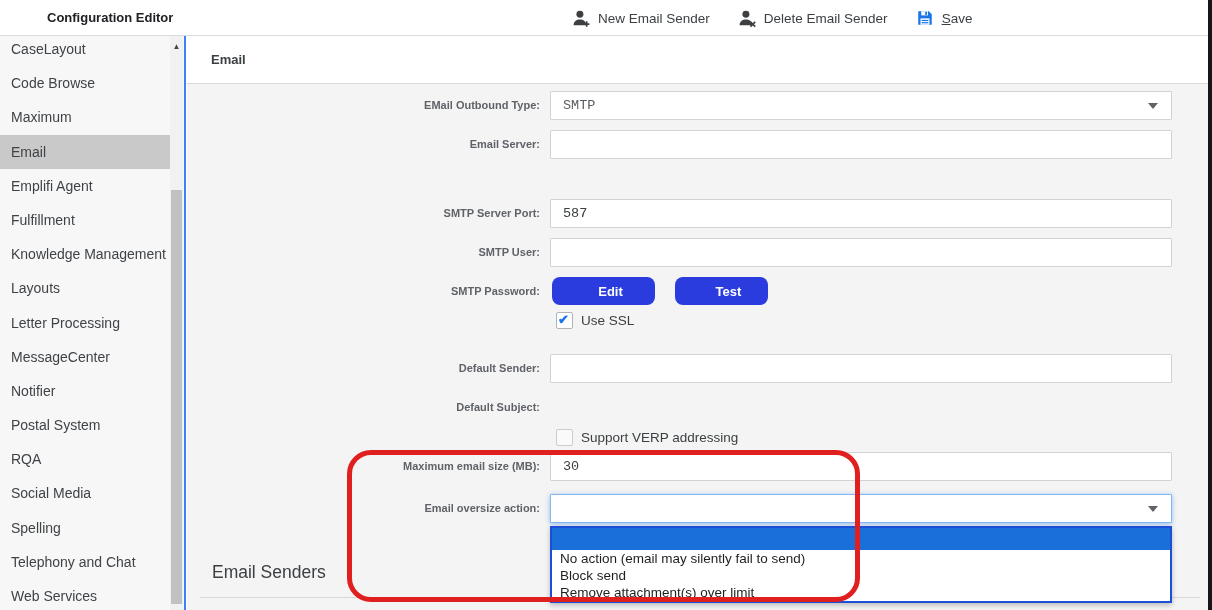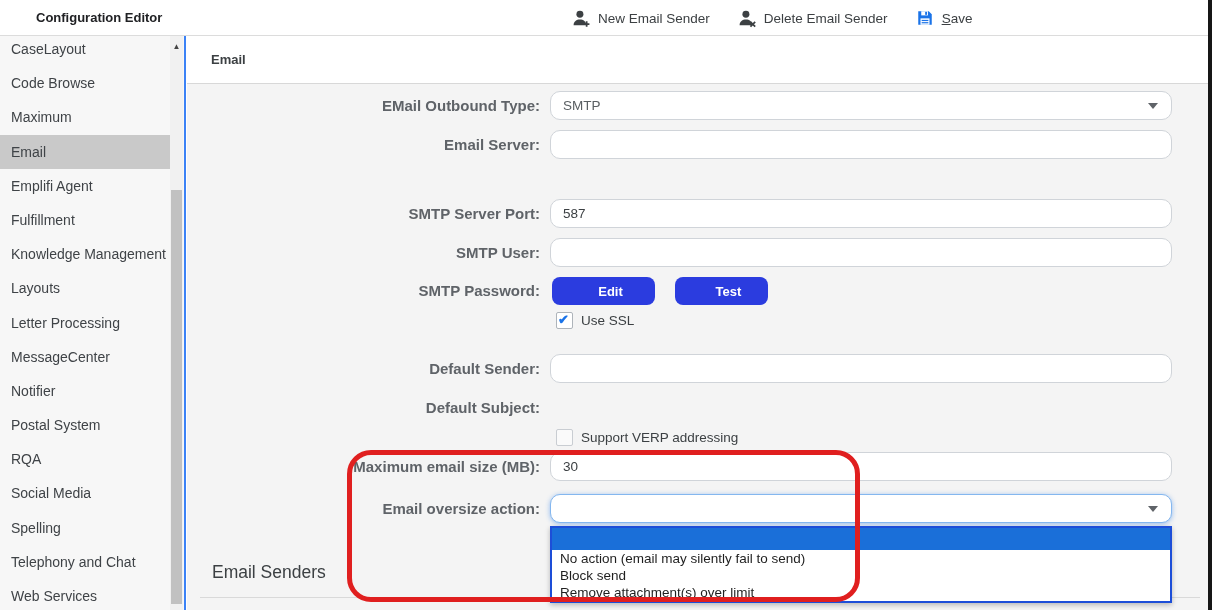--- a/index.html
+++ b/index.html
@@ -4,21 +4,21 @@
 <style>
   * { margin:0; padding:0; box-sizing:border-box; }
   html,body { width:1212px; height:610px; background:#fff; }
   body { font-family:"Liberation Sans", sans-serif; }
   .screen { position:relative; width:1212px; height:610px; background:#fff; overflow:hidden;
             border-right:4px solid #161616; }
 
   
   .topbar { position:absolute; left:0; top:0; width:100%; height:36px; background:#fff;
             border-bottom:1px solid #dcdcdc; }
-  .app-title { position:absolute; left:36px; top:0; line-height:36px; font-size:13px;
+  .app-title { position:absolute; left:47px; top:0; line-height:36px; font-size:13px;
                font-weight:bold; color:#202124; }
   .toolbar { position:absolute; left:572px; top:0; height:36px; display:flex; align-items:center; gap:28px; }
   .tool-btn { display:flex; align-items:center; gap:7px; background:none; border:none; cursor:pointer;
               font-family:inherit; font-size:13.5px; color:#3c4043; padding:0; }
   .tool-btn .icon { width:19px; height:19px; display:inline-flex; }
   .save-label { display:block; }
   .save-label::first-letter { text-decoration:underline; }
 
   
   .sidebar { position:absolute; left:0; top:36px; width:186px; height:574px; background:#f7f7f7;
@@ -34,23 +34,23 @@
 
   
   .main-bg { position:absolute; left:187px; top:84px; right:0; bottom:0; background:#f4f4f4; }
   .panel-header { position:absolute; left:187px; top:36px; right:0; height:48px; background:#fff;
                   border-bottom:1px solid #d8d8d8; }
   .panel-header span { position:absolute; left:24px; line-height:48px; font-size:13px; font-weight:bold;
                        color:#3c4043; }
 
   
   .f-label { position:absolute; left:187px; width:353px; text-align:right; font-weight:bold;
-             font-size:15px; color:#5f6368; line-height:29px; }
+             font-size:11px; color:#5f6368; line-height:29px; }
   .f-input, .f-select { position:absolute; left:550px; width:622px; height:29px; background:#fff;
-             border:1px solid #d0d4d9; border-radius:10px; font-family:Liberation Sans, sans-serif; font-size:13.5px;
+             border:1px solid #d0d4d9; border-radius:1px; font-family:Liberation Mono, monospace; font-size:13.5px;
              color:#3c4043; padding:0 30px 0 12px; }
   .f-select { color:#5a5f63; }
   .caret { position:absolute; width:0; height:0; border-left:5.5px solid transparent;
            border-right:5.5px solid transparent; border-top:6px solid #5f6368; pointer-events:none; }
   .f-select.focused { border:1px solid #84b7ef; box-shadow:0 1px 5px rgba(26,115,232,.45); }
 
   .blue-btn { position:absolute; height:28px; background:#2b3cdf; color:#fff; border:none;
               border-radius:8px; font-family:inherit; font-size:13px; font-weight:bold; cursor:pointer;padding-left:14px; }
 
   .chk { position:absolute; width:17px; height:17px; background:#fff; border:1px solid #aeb4ba;

